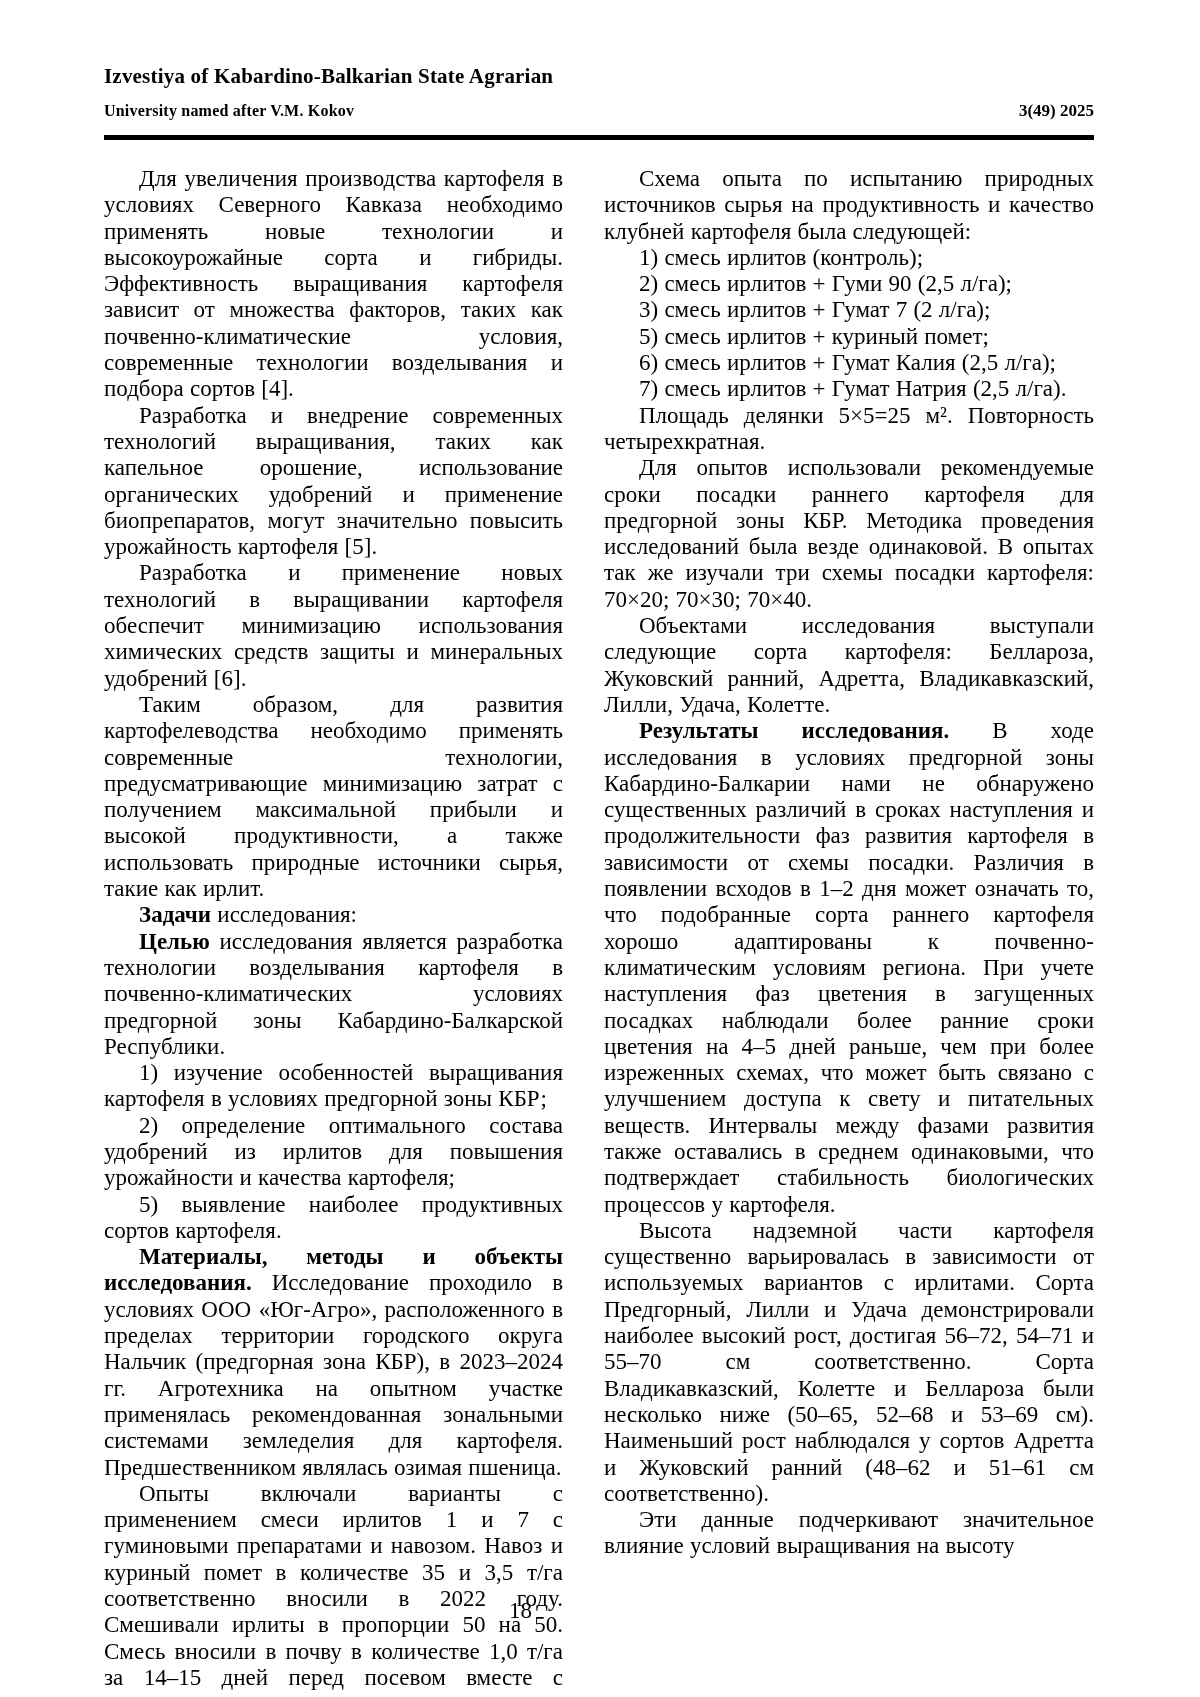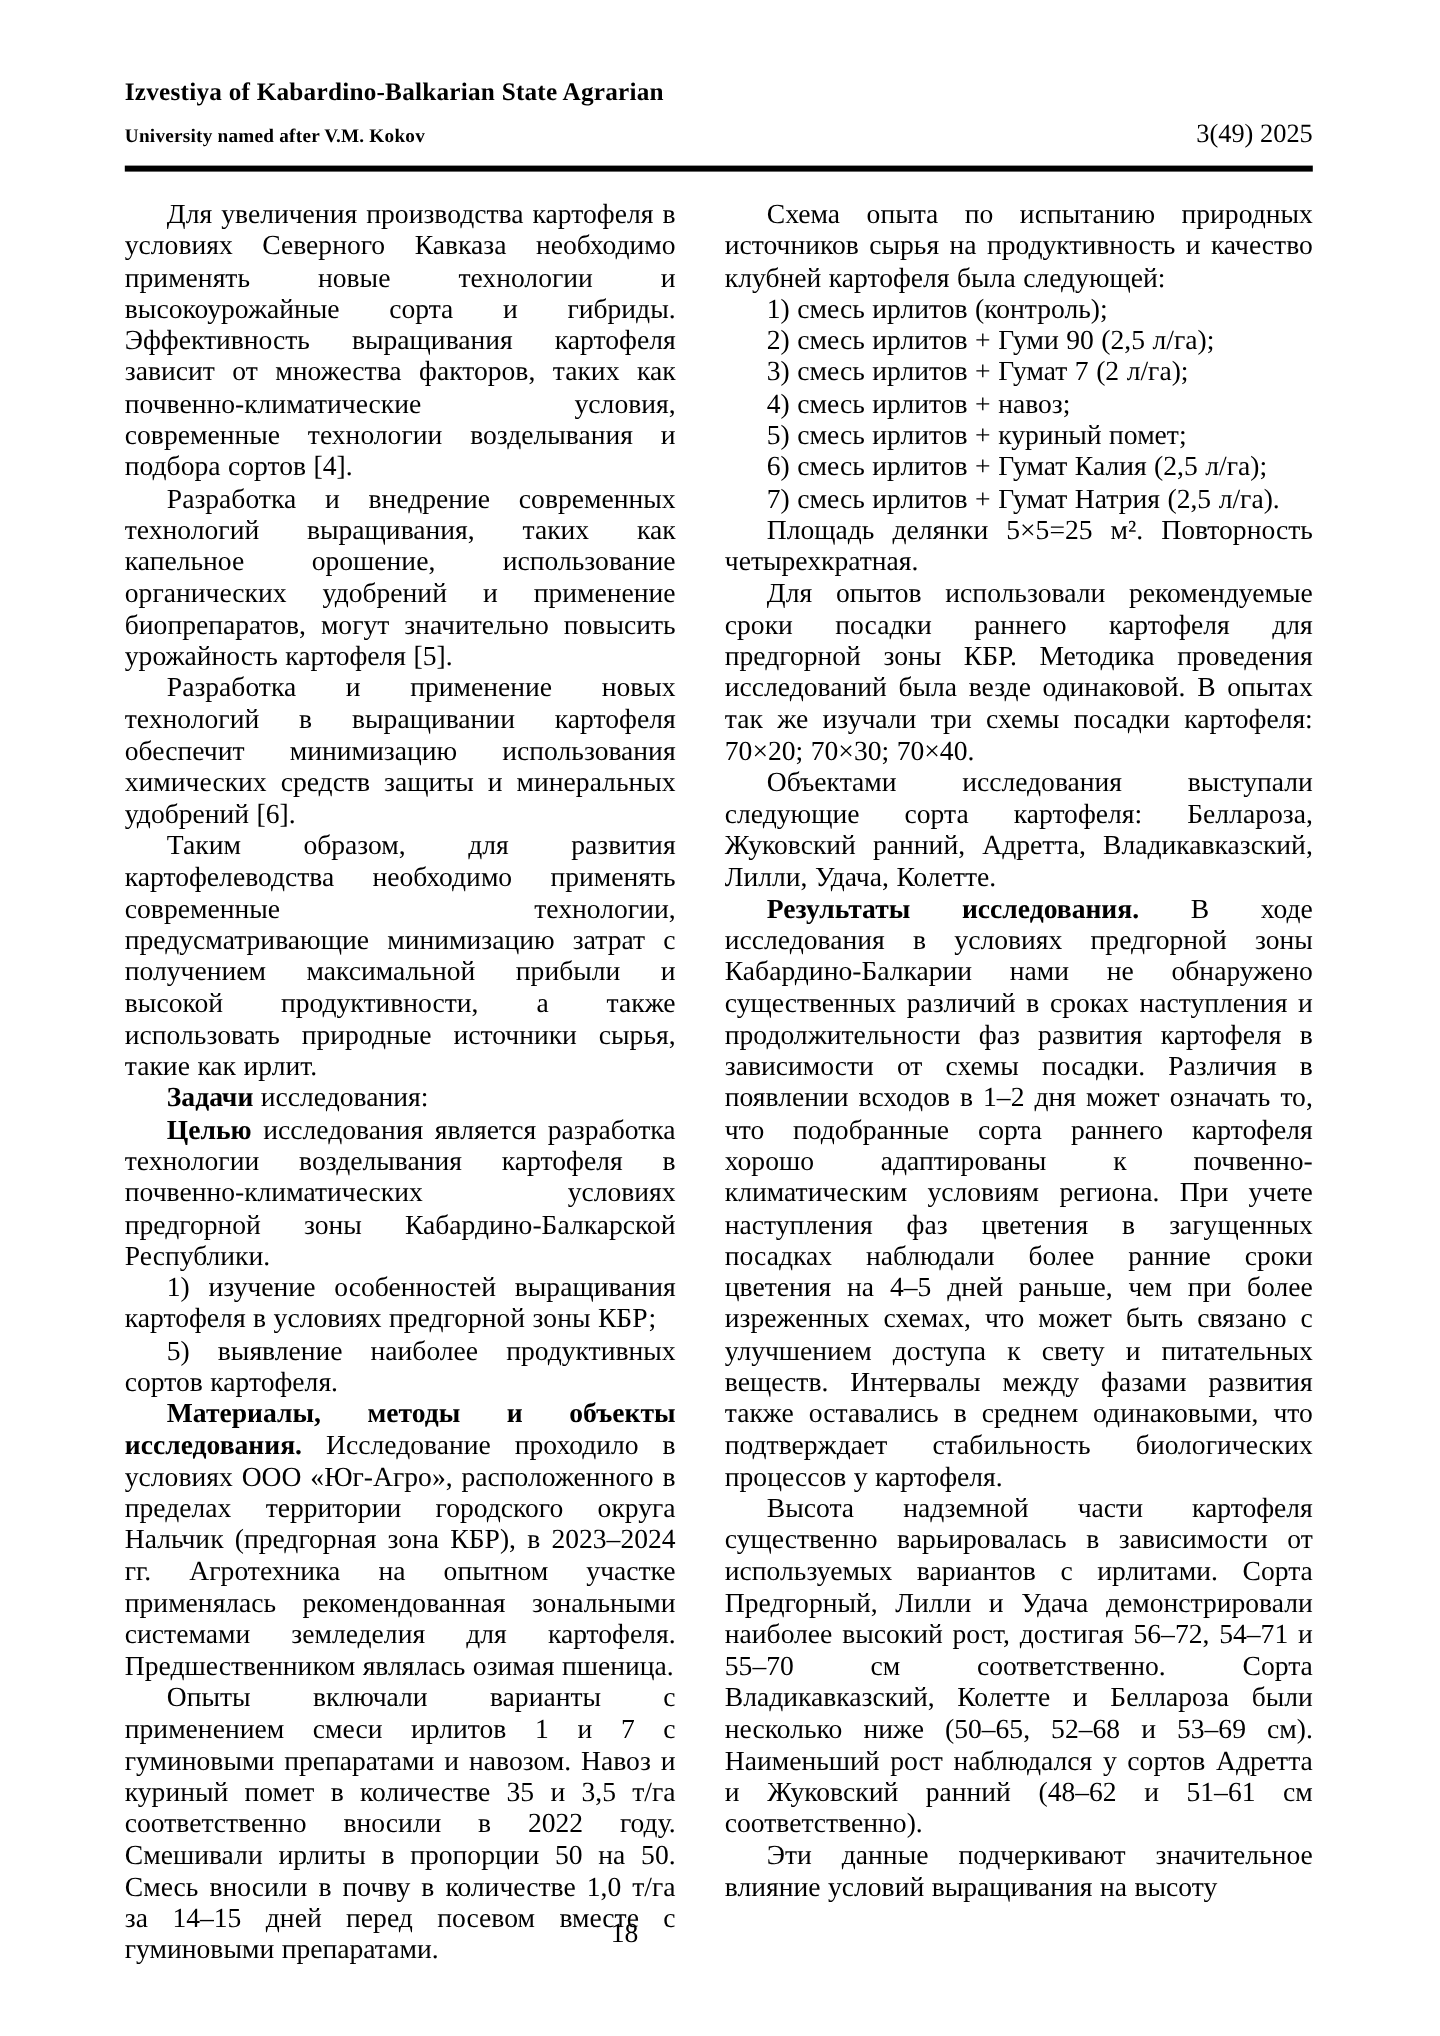--- a/index.html
+++ b/index.html
@@ -40,22 +40,22 @@
     align-items: baseline;
     margin-top: 9px;
   }
   .header-line2 {
     font-weight: bold;
     font-size: 16px;
     line-height: 25px;
     letter-spacing: 0.2px;
   }
   .header-issue {
-    font-weight: normal;
-    font-size: 22px;
+    font-weight: bold;
+    font-size: 17px;
     line-height: 25px;
   }
   .header-rule {
     margin-top: 12px;
     height: 5px;
     background: #000000;
   }
   .columns {
     position: absolute;
     top: 166px;
@@ -104,30 +104,30 @@
 
   <main class="columns">
     <section class="col col-left" id="col-left">
         <p class="para">Для увеличения производства картофеля в условиях Северного Кавказа необходимо применять новые технологии и высокоурожайные сорта и гибриды. Эффективность выращивания картофеля зависит от множества факторов, таких как почвенно-климатические условия, современные технологии возделывания и подбора сортов [4].</p>
         <p class="para">Разработка и внедрение современных технологий выращивания, таких как капельное орошение, использование органических удобрений и применение биопрепаратов, могут значительно повысить урожайность картофеля [5].</p>
         <p class="para">Разработка и применение новых технологий в выращивании картофеля обеспечит минимизацию использования химических средств защиты и минеральных удобрений [6].</p>
         <p class="para">Таким образом, для развития картофелеводства необходимо применять современные технологии, предусматривающие минимизацию затрат с получением максимальной прибыли и высокой продуктивности, а также использовать природные источники сырья, такие как ирлит.</p>
         <p class="para"><b>Задачи</b> исследования:</p>
         <p class="para"><b>Целью</b> исследования является разработка технологии возделывания картофеля в почвенно-климатических условиях предгорной зоны Кабардино-Балкарской Республики.</p>
         <p class="para">1) изучение особенностей выращивания картофеля в условиях предгорной зоны КБР;</p>
+        <p class="para">2) определение оптимального состава удобрений из ирлитов для повышения урожайности и качества картофеля;</p>
         <p class="para">5) выявление наиболее продуктивных сортов картофеля.</p>
         <p class="para"><b>Материалы, методы и объекты исследования.</b> Исследование проходило в условиях ООО «Юг-Агро», расположенного в пределах территории городского округа Нальчик (предгорная зона КБР), в 2023–2024 гг. Агротехника на опытном участке применялась рекомендованная зональными системами земледелия для картофеля. Предшественником являлась озимая пшеница.</p>
         <p class="para">Опыты включали варианты с применением смеси ирлитов 1 и 7 с гуминовыми препаратами и навозом. Навоз и куриный помет в количестве 35 и 3,5 т/га соответственно вносили в 2022 году. Смешивали ирлиты в пропорции 50 на 50. Смесь вносили в почву в количестве 1,0 т/га за 14–15 дней перед посевом вместе с гуминовыми препаратами.</p>
       </section>
     <section class="col col-right" id="col-right">
         <p class="para">Схема опыта по испытанию природных источников сырья на продуктивность и качество клубней картофеля была следующей:</p>
         <p class="para">1) смесь ирлитов (контроль);</p>
         <p class="para">2) смесь ирлитов + Гуми 90 (2,5 л/га);</p>
         <p class="para">3) смесь ирлитов + Гумат 7 (2 л/га);</p>
-        <p class="para">4) смесь ирлитов + навоз;</p>
         <p class="para">5) смесь ирлитов + куриный помет;</p>
         <p class="para">6) смесь ирлитов + Гумат Калия (2,5 л/га);</p>
         <p class="para">7) смесь ирлитов + Гумат Натрия (2,5 л/га).</p>
         <p class="para">Площадь делянки 5×5=25 м². Повторность четырехкратная.</p>
         <p class="para">Для опытов использовали рекомендуемые сроки посадки раннего картофеля для предгорной зоны КБР. Методика проведения исследований была везде одинаковой. В опытах так же изучали три схемы посадки картофеля: 70×20; 70×30; 70×40.</p>
         <p class="para">Объектами исследования выступали следующие сорта картофеля: Беллароза, Жуковский ранний, Адретта, Владикавказский, Лилли, Удача, Колетте.</p>
         <p class="para"><b>Результаты исследования.</b> В ходе исследования в условиях предгорной зоны Кабардино-Балкарии нами не обнаружено существенных различий в сроках наступления и продолжительности фаз развития картофеля в зависимости от схемы посадки. Различия в появлении всходов в 1–2 дня может означать то, что подобранные сорта раннего картофеля хорошо адаптированы к почвенно-климатическим условиям региона. При учете наступления фаз цветения в загущенных посадках наблюдали более ранние сроки цветения на 4–5 дней раньше, чем при более изреженных схемах, что может быть связано с улучшением доступа к свету и питательных веществ. Интервалы между фазами развития также оставались в среднем одинаковыми, что подтверждает стабильность биологических процессов у картофеля.</p>
         <p class="para">Высота надземной части картофеля существенно варьировалась в зависимости от используемых вариантов с ирлитами. Сорта Предгорный, Лилли и Удача демонстрировали наиболее высокий рост, достигая 56–72, 54–71 и 55–70 см соответственно. Сорта Владикавказский, Колетте и Беллароза были несколько ниже (50–65, 52–68 и 53–69 см). Наименьший рост наблюдался у сортов Адретта и Жуковский ранний (48–62 и 51–61 см соответственно).</p>
         <p class="para">Эти данные подчеркивают значительное влияние условий выращивания на высоту</p>
       </section>

